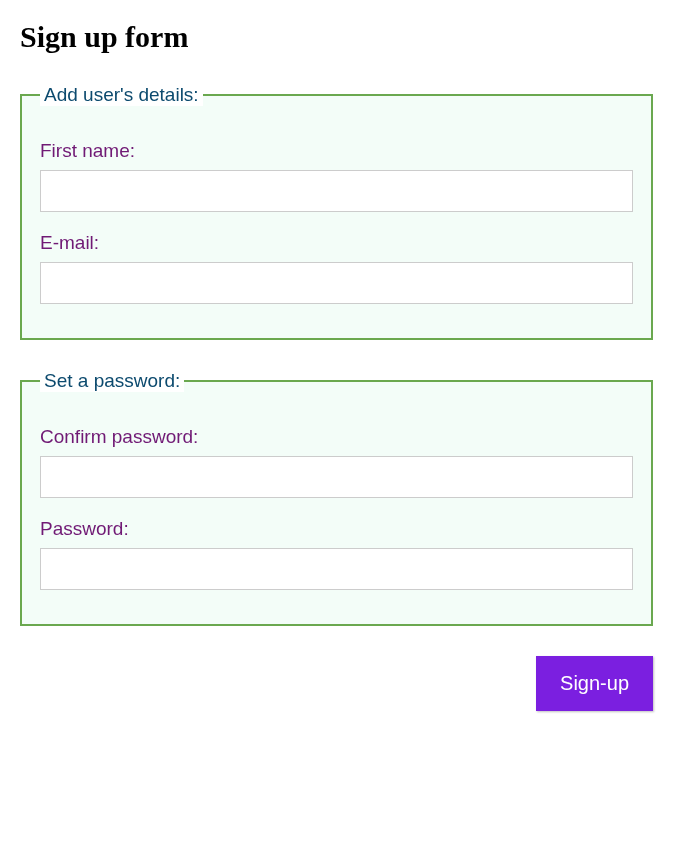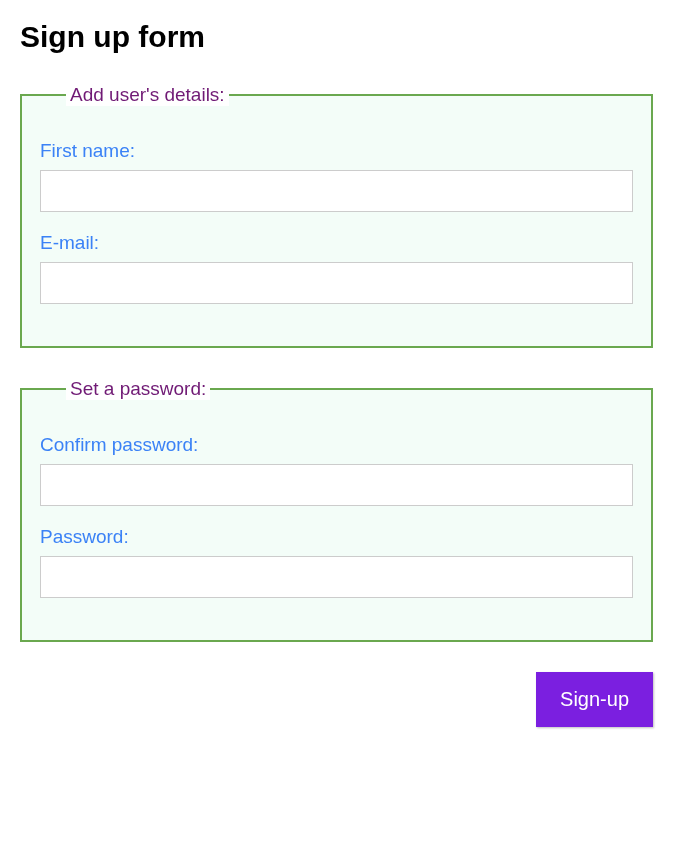--- a/index.html
+++ b/index.html
@@ -10,45 +10,45 @@
       background: #ffffff;
       margin: 0;
       padding: 20px;
       width: 673px;
     }
     h1 {
       font-size: 30px;
       font-weight: bold;
       margin: 0 0 30px 0;
       color: #000;
+      font-family: Liberation Serif, serif;
     }
     fieldset {
       border: 2px solid #6aa84f;
       background: #f3fdf8;
       margin: 0 0 30px 0;
       padding: 20px 18px 30px 18px;
     }
     legend {
       font-size: 19px;
-      color: #701a75;
+      color: #0c4a6e;
       padding: 0 4px;
       background: #fff;
-      margin-left: 26px;
     }
     .field {
       margin-top: 14px;
       margin-bottom: 20px;
     }
     .field:last-child {
-      margin-bottom: 12px;
+      margin-bottom: 4px;
     }
     label {
       display: block;
       font-size: 19px;
-      color: #3b82f6;
+      color: #701a75;
       margin-bottom: 8px;
     }
     input[type="text"],
     input[type="email"],
     input[type="password"] {
       width: 100%;
       height: 42px;
       border: 1px solid #ccc;
       background: #ffffff;
       font-size: 16px;

